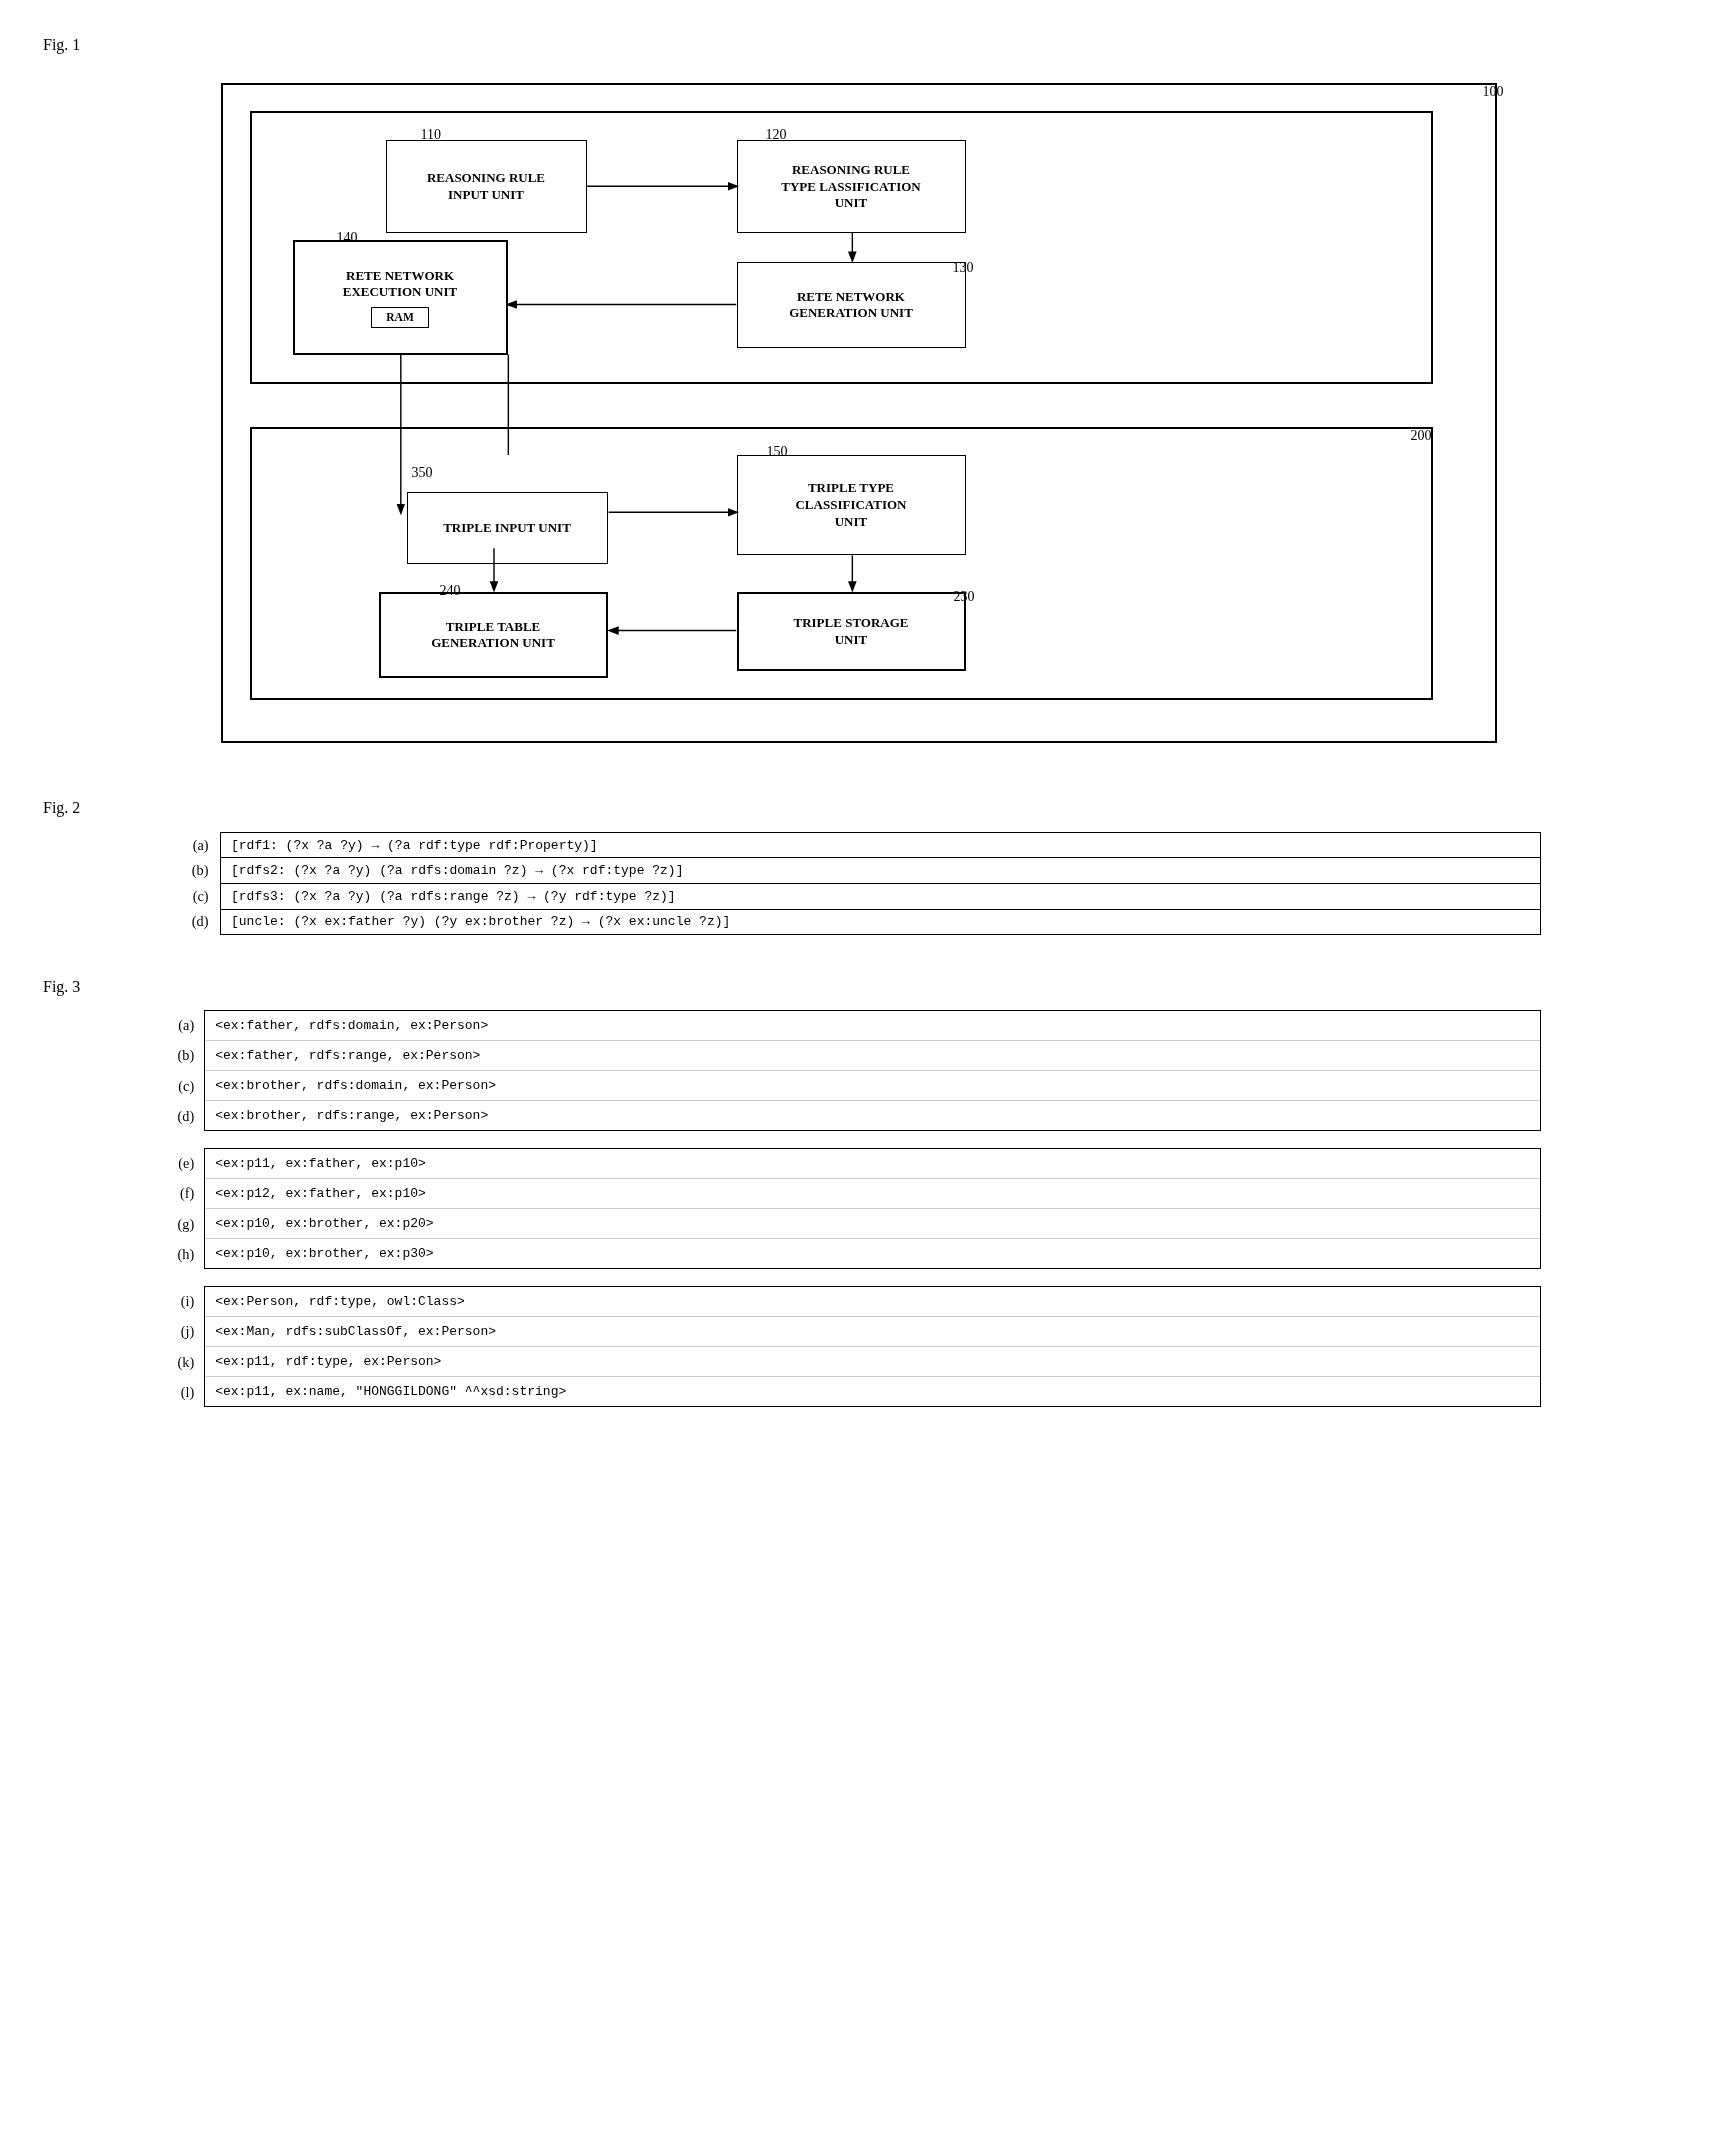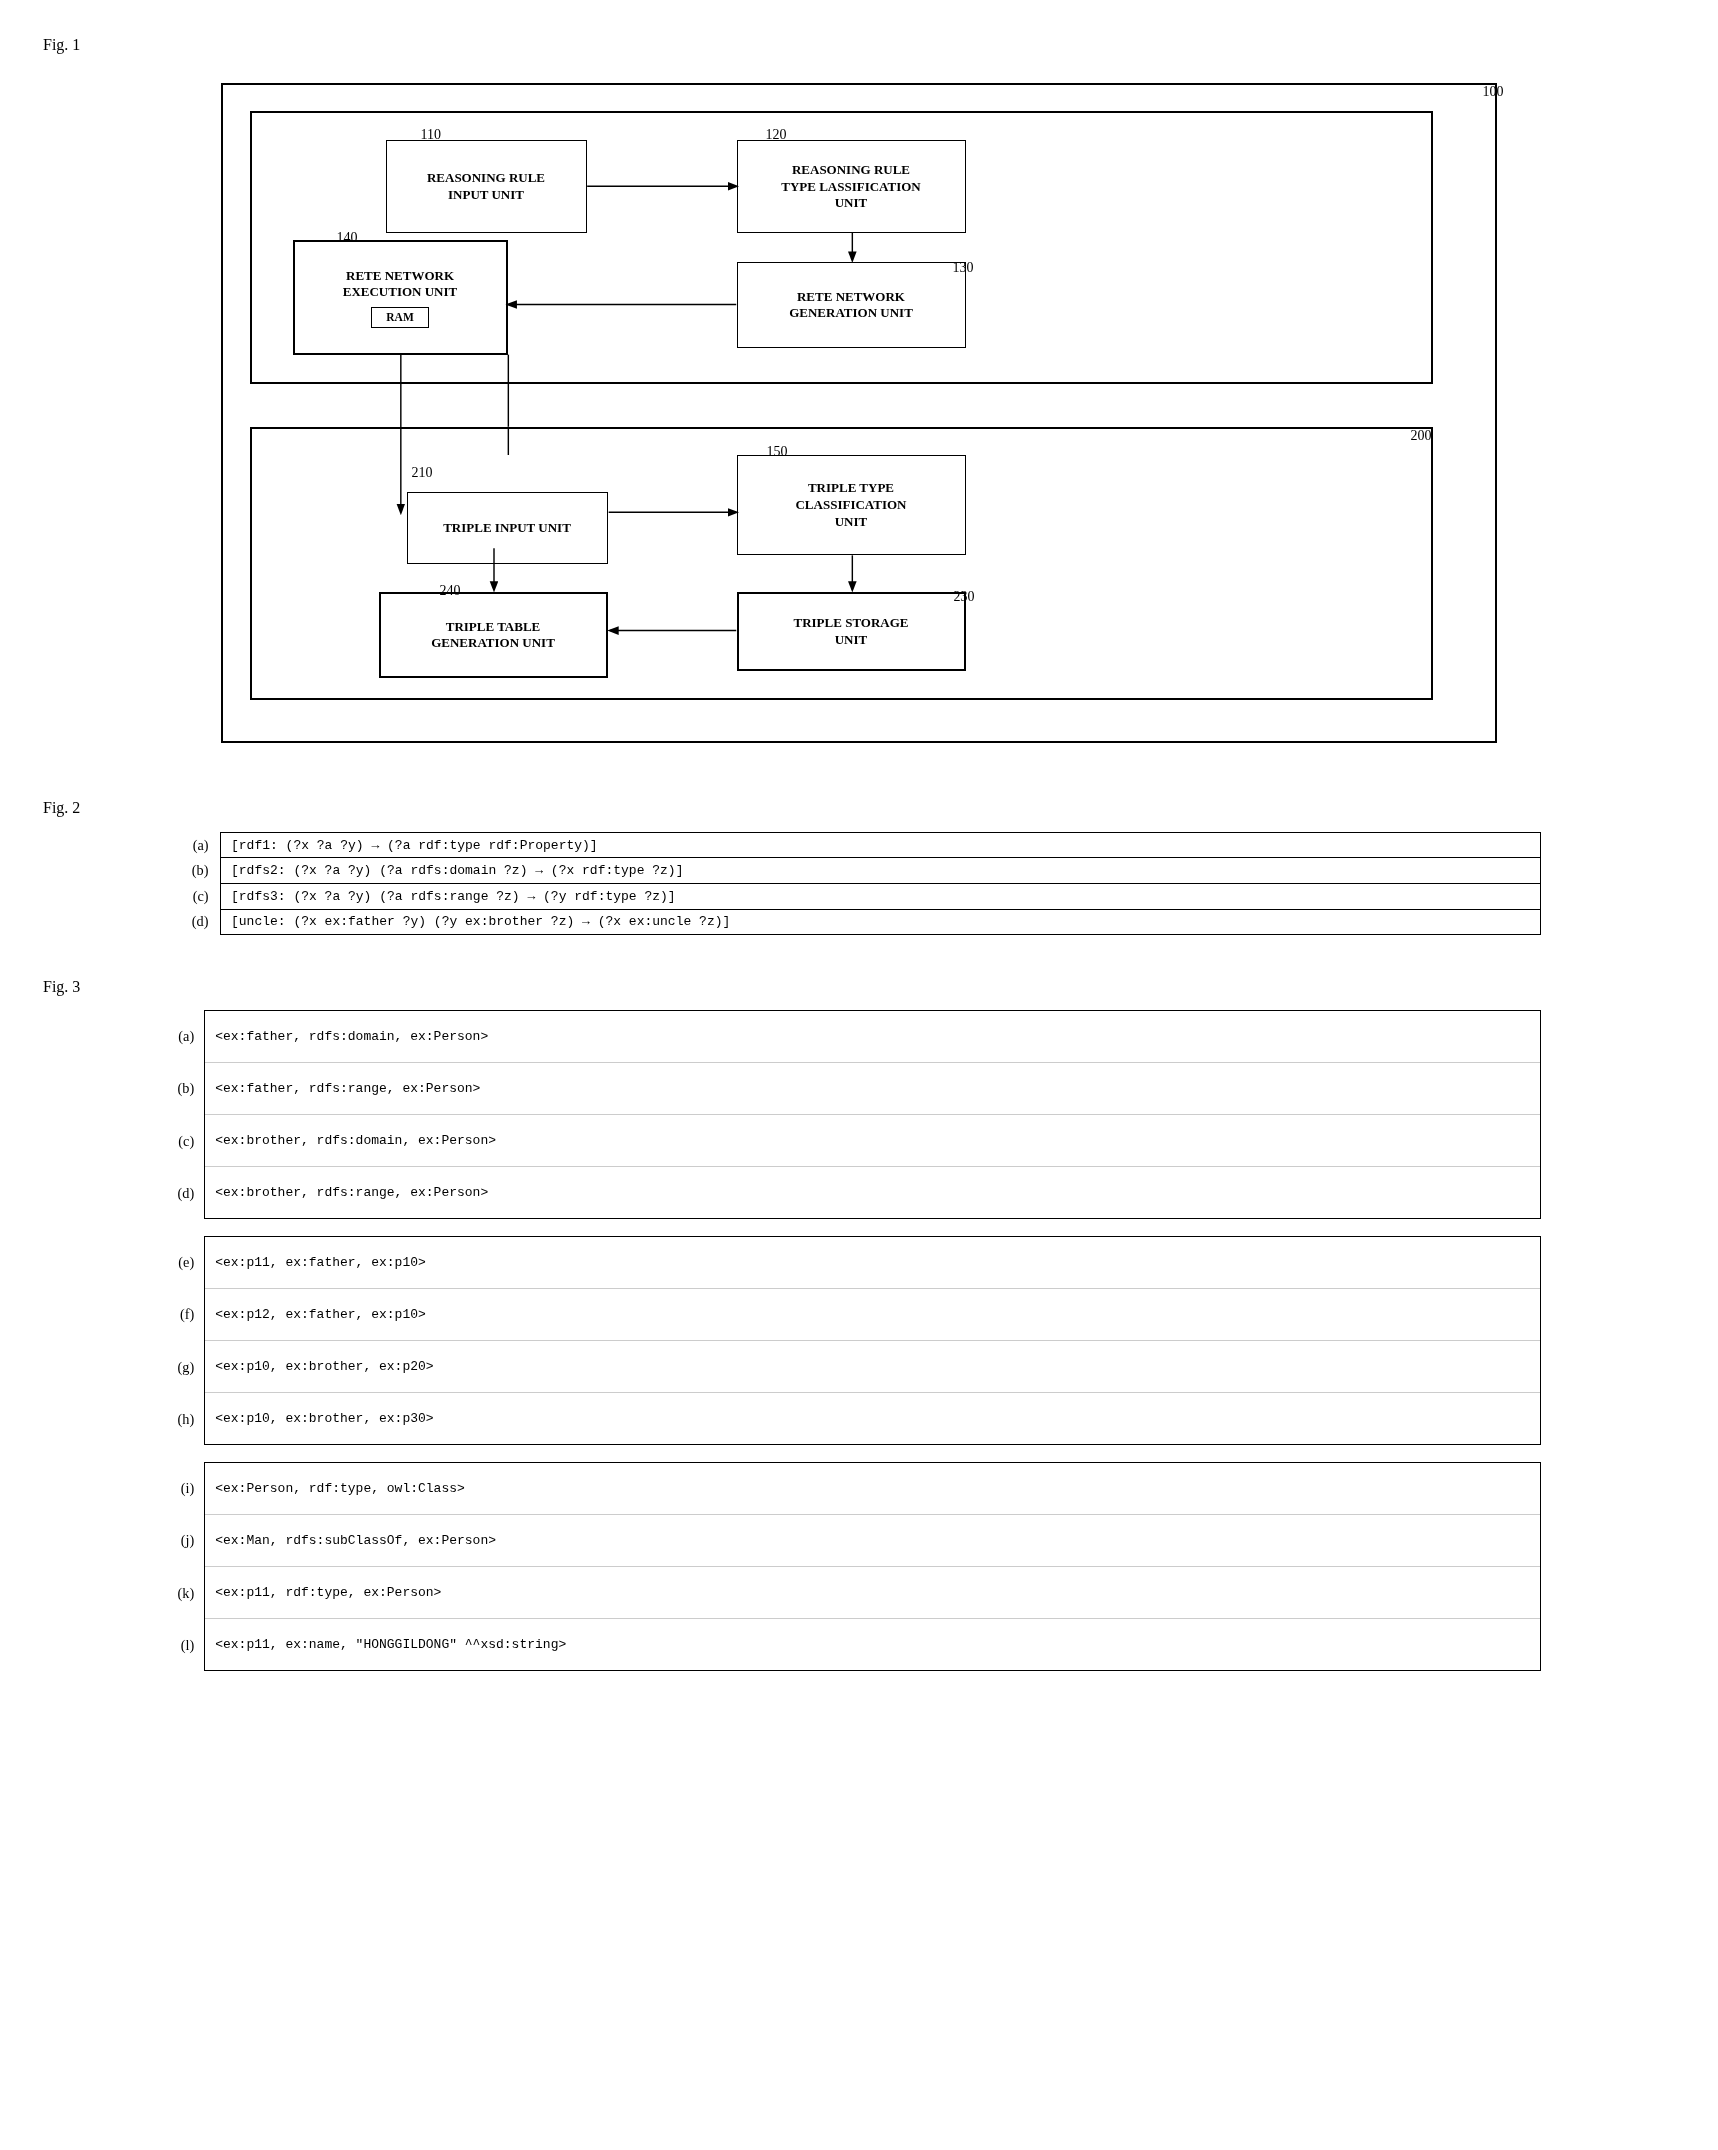--- a/index.html
+++ b/index.html
@@ -150,21 +150,21 @@
     }
 
     .group-content-box {
       border: 1.4px solid #000;
       flex: 1;
     }
 
     .group-content-row {
       font-family: 'Courier New', Courier, monospace;
       font-size: 13px;
-      padding: 18px 10px;
+      padding: 7px 10px;
       border-bottom: 0.7px solid #ccc;
     }
     .group-content-row:last-child {
       border-bottom: none;
     }
   </style>
 </head>
 <body>
 
 <div>
@@ -198,21 +198,21 @@
 
     <div class="unit-box thick" style="left:115px; top:172px; width:215px; height:115px;">
       <span>RETE NETWORK<br>EXECUTION UNIT</span>
       <div style="border:1.4px solid #000; padding:2.2px 14.3px; margin-top:5.7px; font-size:11.5px;">RAM</div>
     </div>
     <span class="ref-num" style="left:159px; top:162px;">140</span>
 
     <div class="unit-box" style="left:229px; top:424px; width:201px; height:72px;">
       <span>TRIPLE INPUT UNIT</span>
     </div>
-    <span class="ref-num" style="left:234px; top:397px;">210</span>
+    <span class="ref-num" style="left:234px; top:397px;">350</span>
 
     <div class="unit-box" style="left:559px; top:387px; width:229px; height:100px;">
       <span>TRIPLE TYPE<br>CLASSIFICATION<br>UNIT</span>
     </div>
     <span class="ref-num" style="left:589px; top:376px;">150</span>
 
     <div class="unit-box thick" style="left:559px; top:524px; width:229px; height:79px;">
       <span>TRIPLE STORAGE<br>UNIT</span>
     </div>
     <span class="ref-num" style="left:776px; top:521px;">230</span>

